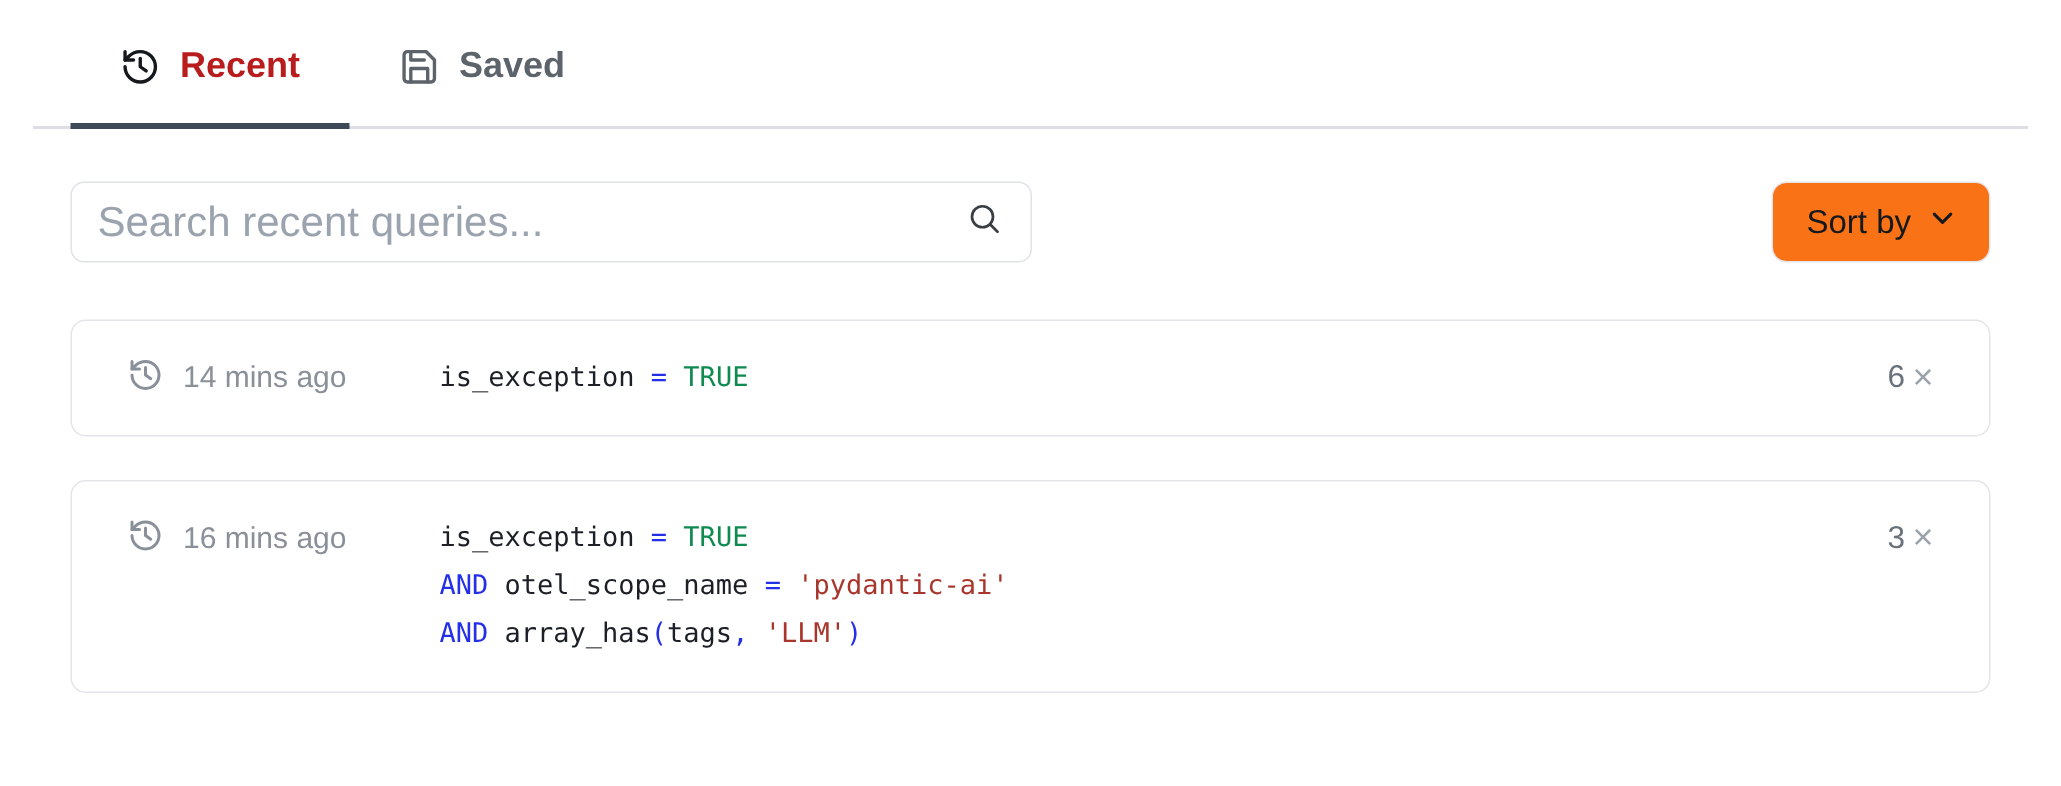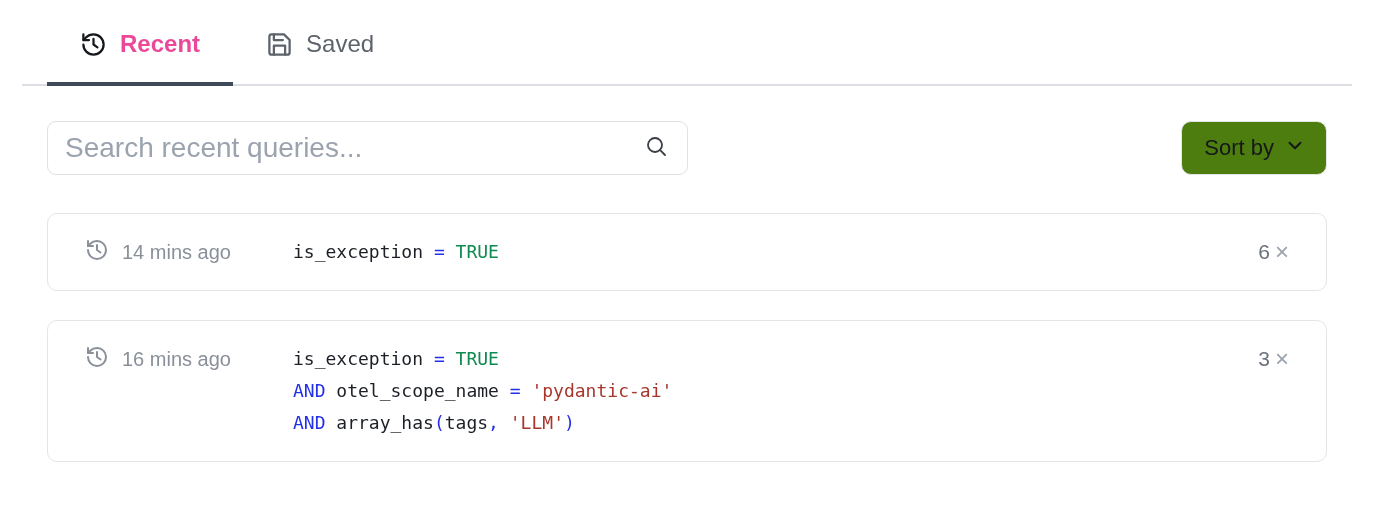--- a/index.html
+++ b/index.html
@@ -6,35 +6,35 @@
     --text:#1c2026; --gray:#8a9099; --tab-inactive:#5d636b; --underline:#3e4a57;
     --border:#e4e5e9; --divider:#dcdee3; --blue:#2430e8; --green:#0f8a50;
     --red:#a8362c; --count:#6a727c; --count-x:#9ba3ac; --placeholder:#9aa3ae;
   }
   *{box-sizing:border-box;margin:0;padding:0;}
   body{background:#fff;font-family:"Liberation Sans",sans-serif;color:var(--text);}
   .page{width:1374px;height:524px;background:#fff;overflow:hidden;}
 
   
   .tabbar{margin:0 22px;padding:0 25px;border-bottom:2px solid var(--divider);display:flex;align-items:stretch;}
-  .tab{display:flex;align-items:center;gap:13px;padding:30px 33px 26px 33px;font-size:24px;cursor:pointer;position:relative;color:var(--tab-inactive);font-weight:400;}
-  .tab.active{color:#ec4899;font-weight:600;}
+  .tab{display:flex;align-items:center;gap:13px;padding:30px 33px 26px 33px;font-size:24px;cursor:pointer;position:relative;color:var(--tab-inactive);font-weight:700;}
+  .tab.active{color:#b91c1c;font-weight:600;}
   .tab.active::after{content:"";position:absolute;left:0;right:0;bottom:-2px;height:4px;background:var(--underline);}
   .tab svg{display:block;}
   .tab.active svg{color:#15181c;}
 
   .content{padding:0 47px;}
 
   
   .controls{margin-top:35px;display:flex;justify-content:space-between;align-items:center;}
   .searchbox{position:relative;width:641px;height:54px;}
   .searchbox input{width:100%;height:100%;border:1.5px solid #dfe2e6;border-radius:9px;padding:0 56px 0 17px;font-size:28px;font-family:"Liberation Sans",sans-serif;color:var(--text);outline:none;}
   .searchbox input::placeholder{color:var(--placeholder);}
   .search-icon{position:absolute;right:20px;top:50%;transform:translateY(-50%);color:#3a3f46;}
-  .sort-btn{height:54px;padding:0 20px 0 22px;border:1.5px solid var(--border);border-radius:10px;background:#4d7c0f;display:flex;align-items:center;gap:10px;font-size:22px;color:#15181c;font-family:"Liberation Sans",sans-serif;cursor:pointer;}
+  .sort-btn{height:54px;padding:0 20px 0 22px;border:1.5px solid var(--border);border-radius:10px;background:#f97316;display:flex;align-items:center;gap:10px;font-size:22px;color:#15181c;font-family:"Liberation Sans",sans-serif;cursor:pointer;}
 
   
   .query-row{margin-top:29px;border:1.5px solid var(--border);border-radius:10px;padding:22px 37px;display:flex;align-items:flex-start;cursor:pointer;background:#fff;}
   .query-row:first-of-type{margin-top:38px;}
   .meta{display:flex;align-items:center;gap:13px;width:208px;flex:0 0 208px;height:32px;color:var(--gray);}
   .meta .time{font-size:20px;white-space:nowrap;}
   .code{font-family:"DejaVu Sans Mono","Liberation Mono",monospace;font-size:18px;line-height:32px;color:var(--text);}
   .code-line{white-space:pre;}
   .tok-d{color:var(--text);} .tok-b{color:var(--blue);} .tok-g{color:var(--green);} .tok-r{color:var(--red);}
   .count{margin-left:auto;display:flex;align-items:center;gap:5px;height:32px;font-size:21px;}

